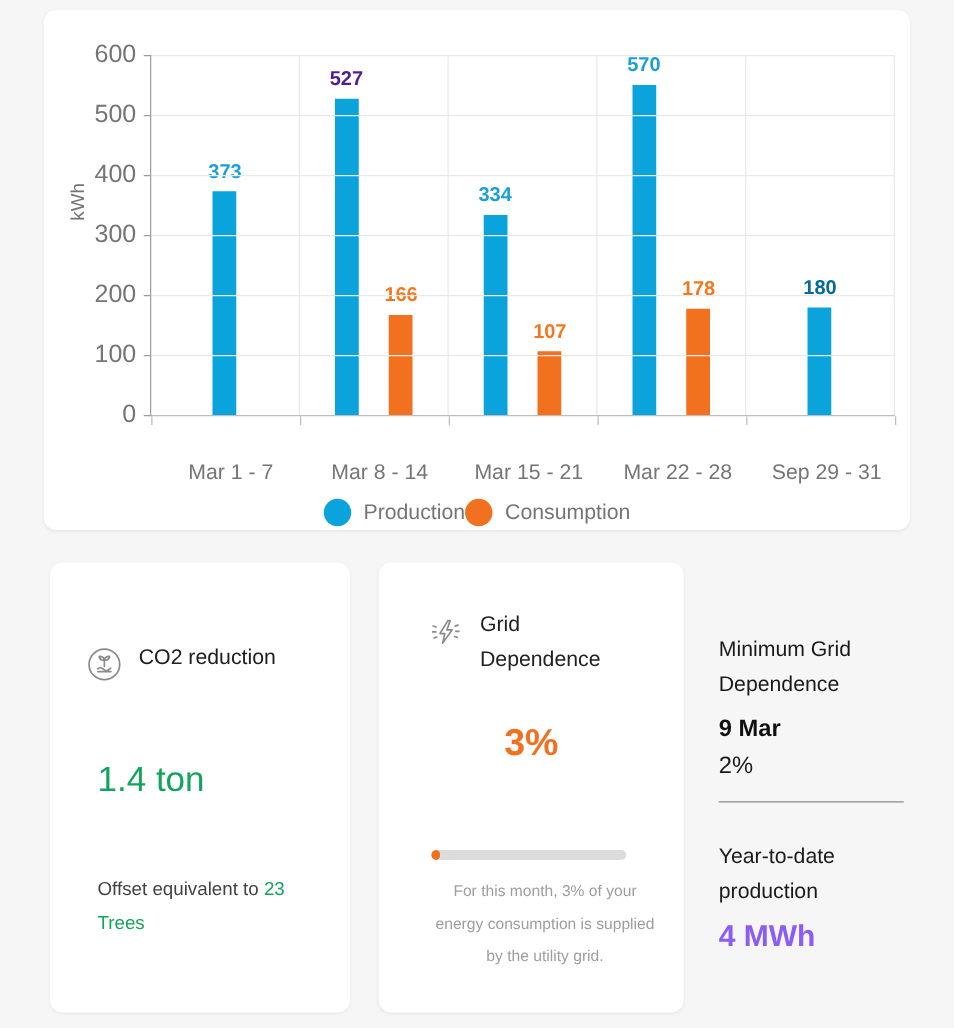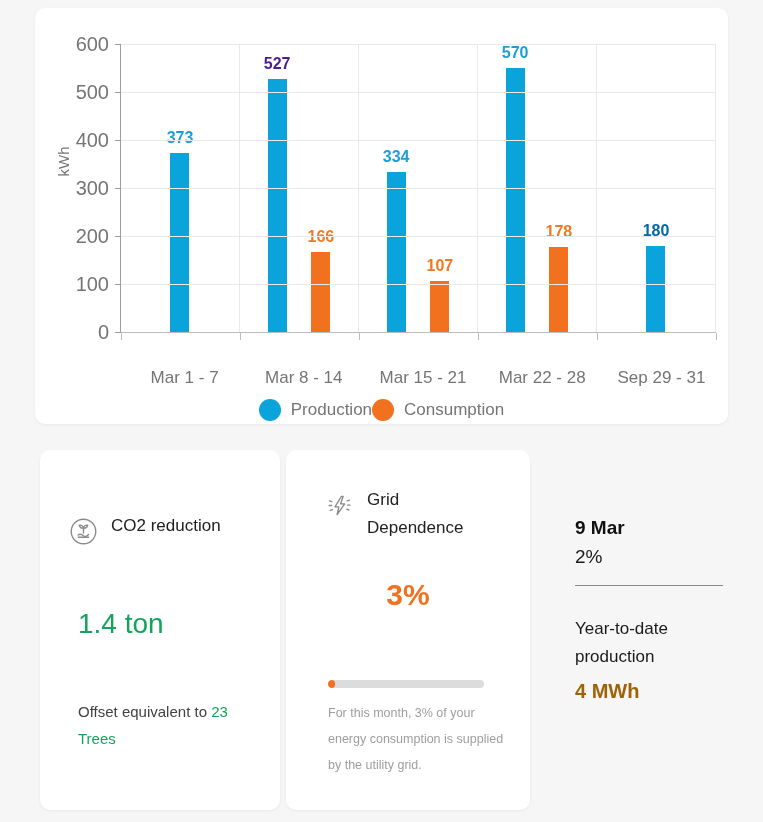--- a/index.html
+++ b/index.html
@@ -47,21 +47,21 @@
   #x-labels { position:absolute; left:90px; top:336px; width:596px; display:flex;margin-top:24px; }
   .x-label { flex:1; text-align:center; font-size:17px; color:#757575; }
   #chart-legend {
     position:absolute; left:0; right:0; top:372px;
     display:flex; justify-content:center; align-items:center; margin-top:19px;
   }
   .legend-item { display:flex; align-items:center; gap:10px; font-size:17px; color:#757575; cursor:pointer; }
   .legend-dot { width:22px; height:22px; border-radius:50%; }
   
   #co2-card  { left:40px;  top:450px; width:240px; height:360px; }
-  #grid-card { left:286px; top:450px; width:244px; height:360px; }
+  #grid-card { left:303px; top:450px; width:244px; height:360px; }
   .card-head { position:absolute; display:flex; gap:14px; align-items:flex-start; }
   #co2-card .card-head { left:30px; top:62px; }
   #grid-card .card-head { left:40px; top:36px; }
   .card-head svg { flex:0 0 auto; margin-top:6px; }
   .card-title { font-size:17px; line-height:28px; color:#212121; max-width:120px; }
   #co2-value {
     position:absolute; left:38px; top:158px;
     font-size:28px; font-weight:normal; color:#13a45c;
   }
   #co2-note {
@@ -73,30 +73,30 @@
     position:absolute; left:0; right:0; top:128px; text-align:center;
     font-size:30px; font-weight:bold; color:#f2711f;
   }
   #grid-progress {
     position:absolute; left:42px; top:230px; width:156px; height:8px;
     background:#dcdcdc; border-radius:4px; overflow:hidden;
   }
   #grid-progress-fill { height:100%; min-width:7px; background:#f2711f; border-radius:4px; }
   #grid-desc {
     position:absolute; left:42px; top:250px; width:182px;
-    font-size:12.5px; line-height:26px; color:#9e9e9e;
+    font-size:12.5px; line-height:26px; color:#9e9e9e;text-align:center;
   }
   
   #stats-col { position:absolute; left:575px; top:506px; width:152px; }
   .stat-title { font-size:17px; line-height:28px; color:#1a1a1a; }
   #min-grid-date { margin-top:11px; font-size:19px; font-weight:bold; color:#111; }
   #min-grid-value { margin-top:7px; font-size:19px; color:#1a1a1a; }
   #stats-divider { margin-top:17px; border:none; border-top:1px solid #8a8a8a; width:148px; }
   #ytd-title { margin-top:29px; }
-  #ytd-value { margin-top:9px; font-size:20px; font-weight:bold; color:#a16207; }
+  #ytd-value { margin-top:9px; font-size:24px; font-weight:bold; color:#8b5cf6; }
 </style>
 </head>
 <body>
 
 <div class="card" id="chart-card">
   <div id="ylabel">kWh</div>
   <div id="plot-area">
 
     <div id="bar-groups">
         <div class="bar-group">
@@ -218,18 +218,19 @@
     <div class="card-title">Grid Dependence</div>
   </div>
   <div id="grid-value">3%</div>
   <div id="grid-progress">
     <div id="grid-progress-fill" style="width: 3%;"></div>
   </div>
   <div id="grid-desc">For this month, 3% of your energy consumption is supplied by the utility grid.</div>
 </div>
 
 <div id="stats-col">
+  <div class="stat-title">Minimum Grid Dependence</div>
   <div id="min-grid-date">9 Mar</div>
   <div id="min-grid-value">2%</div>
   <hr id="stats-divider">
   <div class="stat-title" id="ytd-title">Year-to-date production</div>
   <div id="ytd-value">4 MWh</div>
 </div>
 
 </body></html>

